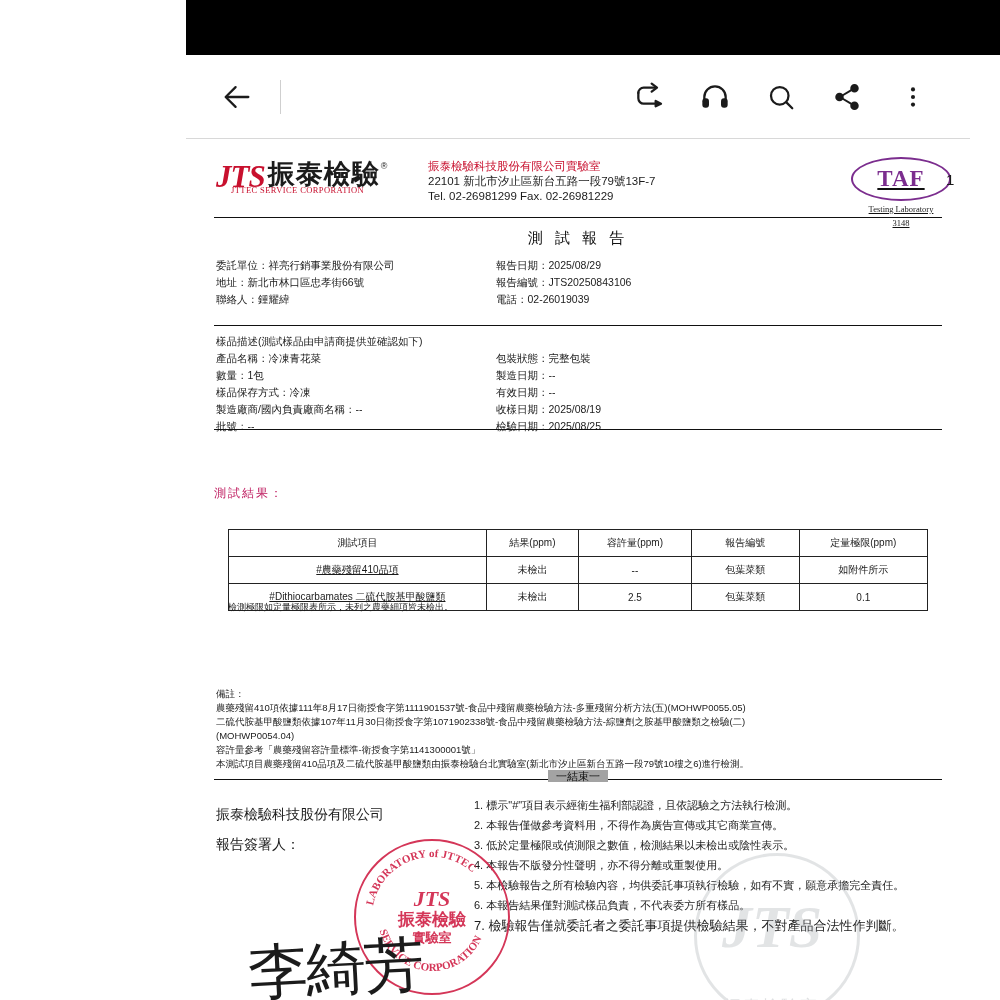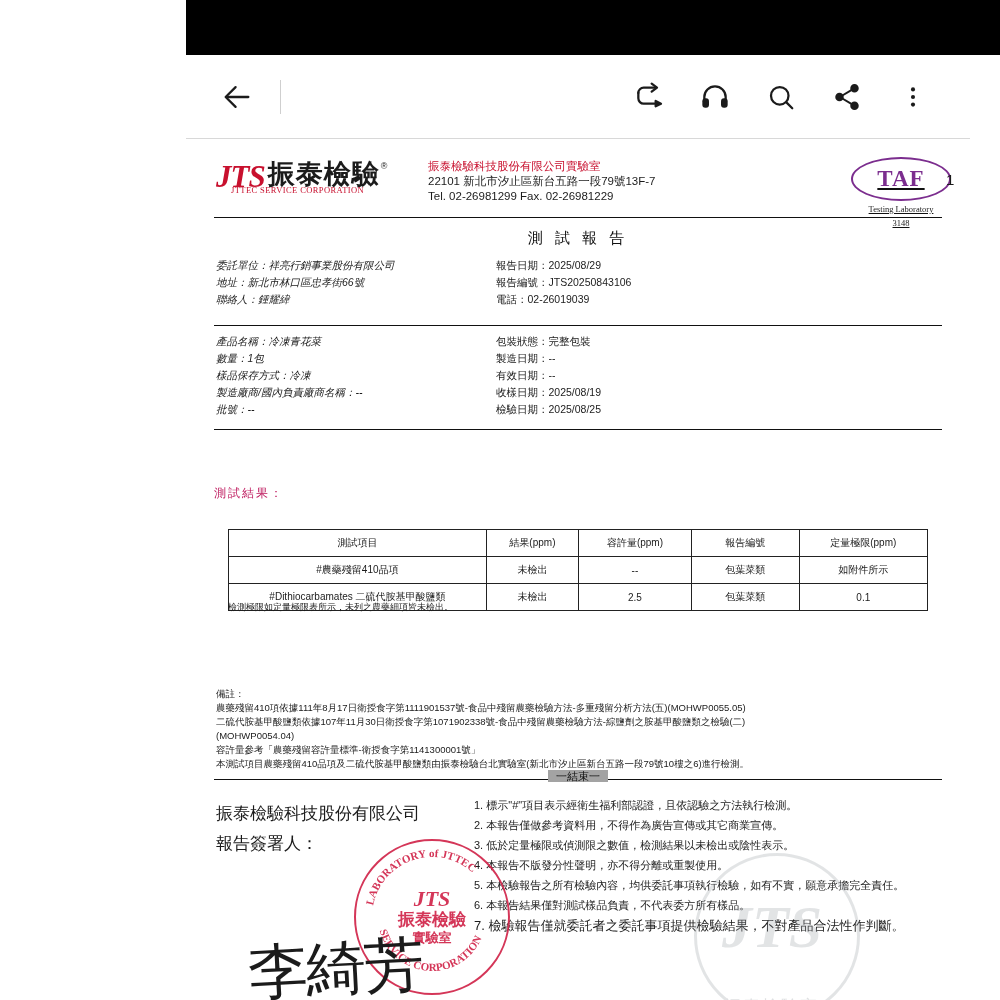--- a/index.html
+++ b/index.html
@@ -174,21 +174,21 @@
 
   .info-block {
     position: absolute;
     left: 30px; top: 118px;
     width: 726px;
     font-size: 10.5px;
     line-height: 17px;
     color: #1b1b1b;
   }
   .info-row { display: flex; }
-  .info-col-l { width: 280px; font-style: italic; }
+  .info-col-l { width: 280px; }
   .info-col-r { width: 330px; }
 
   .rule {
     position: absolute;
     left: 28px;
     width: 728px;
     border-top: 1px solid #111111;
   }
   .sample-block {
     position: absolute;
@@ -216,21 +216,21 @@
     font-size: 10px;
     color: #1b1b1b;
   }
   table.res th, table.res td {
     border: 1px solid #222;
     padding: 5px 4px;
     text-align: center;
     font-weight: normal;
     height: 16px;
   }
-  table.res td.item { text-align: center; }
+  table.res td.item { text-align: center; text-decoration: underline; }
   .tbl-note {
     position: absolute;
     left: 42px; top: 462px;
     font-size: 9px;
     color: #1b1b1b;
   }
 
   .remarks {
     position: absolute;
     left: 30px; top: 548px;
@@ -252,21 +252,21 @@
     text-align: center;
     font-size: 11px;
     background: transparent;
     color: #111;
   }
   .end-mark span { background: #a3a3a3; padding: 0 8px; }
 
   .sign-left {
     position: absolute;
     left: 30px; top: 660px;
-    font-size: 17px;
+    font-size: 14px;
     line-height: 30px;
     color: #1b1b1b;
   }
   .notes {
     position: absolute;
     left: 288px; top: 656px;
     width: 470px;
     font-size: 11px;
     line-height: 20px;
     color: #1b1b1b;
@@ -453,20 +453,21 @@
       </div>
       <div class="info-row">
         <div class="info-col-l">聯絡人：鍾耀緯</div>
         <div class="info-col-r">電話：02-26019039</div>
       </div>
     </div>
 
     <div class="rule" style="top:186px"></div>
 
     <div class="sample-block">
+      <div>樣品描述(測試樣品由申請商提供並確認如下)</div>
       <div class="info-row">
         <div class="info-col-l">產品名稱：冷凍青花菜</div>
         <div class="info-col-r">包裝狀態：完整包裝</div>
       </div>
       <div class="info-row">
         <div class="info-col-l">數量：1包</div>
         <div class="info-col-r">製造日期：--</div>
       </div>
       <div class="info-row">
         <div class="info-col-l">樣品保存方式：冷凍</div>

